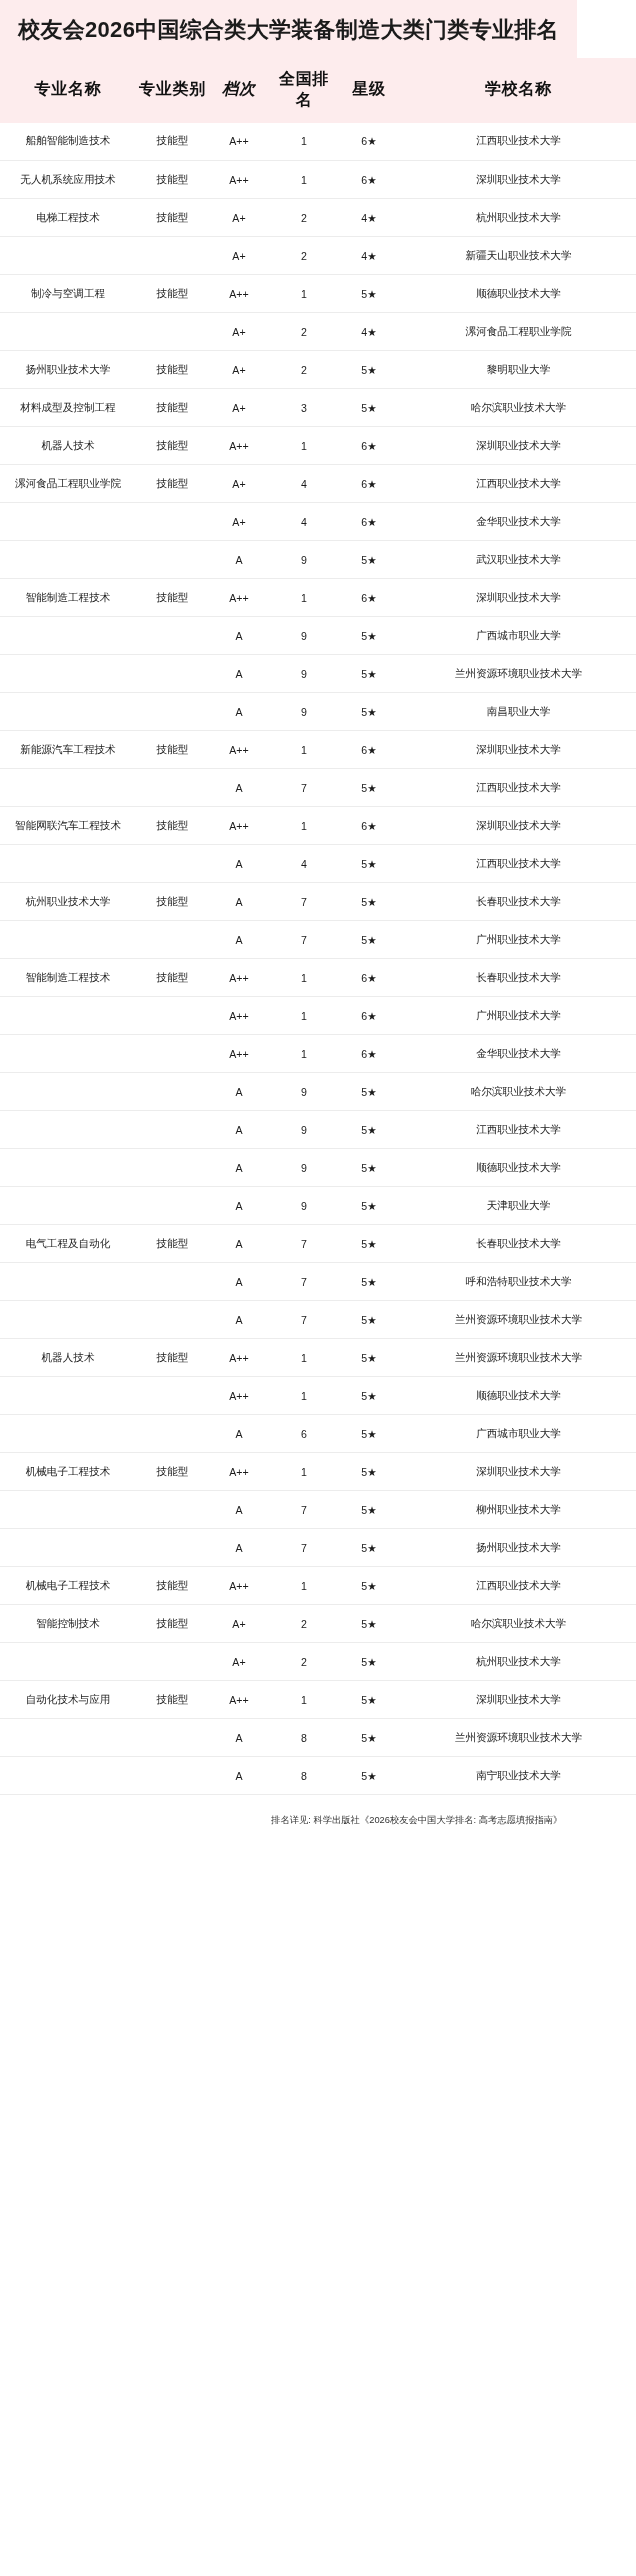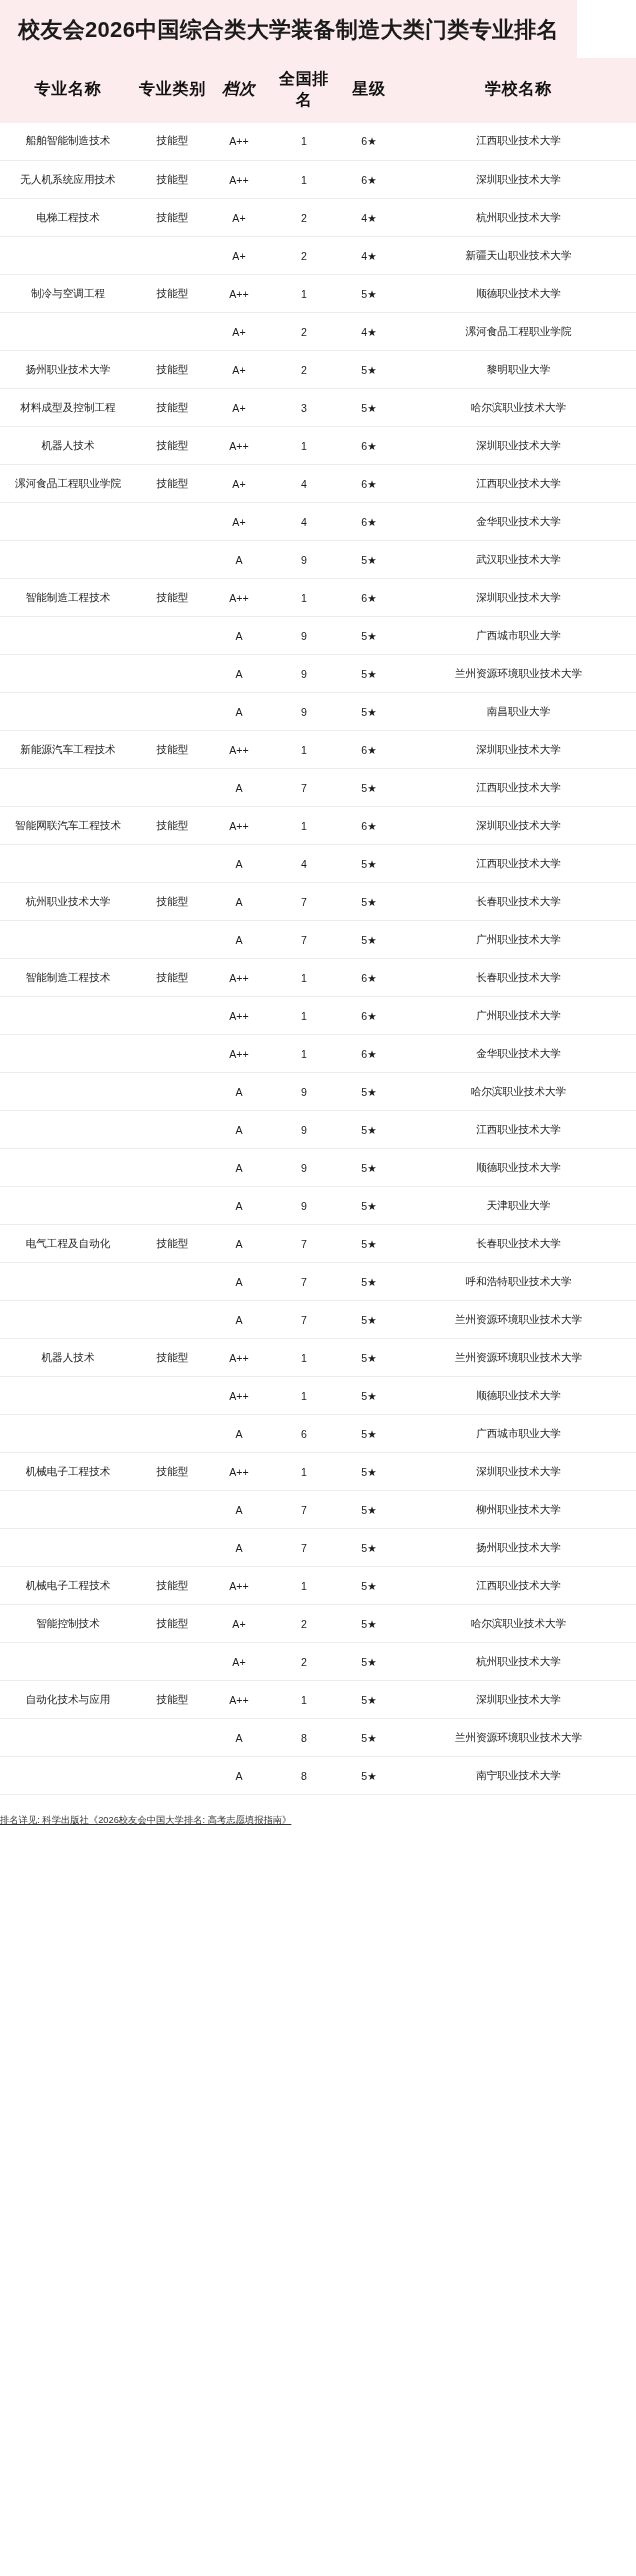--- a/index.html
+++ b/index.html
@@ -62,25 +62,25 @@
   td.col-star     { width: 60px;  }
   td.col-school   { width: 239px; }
   th.col-major    { width: 136px; }
   th.col-category { width: 73px; }
   th.col-tier     { width: 60px; font-style: italic;  }
   th.col-rank     { width: 70px; }
   th.col-star     { width: 60px;  }
   th.col-school   { width: 239px; }
   tbody tr:last-child td { border-bottom: 0.7px solid #ececec; }
   .footer-note {
+    text-align: right;
     font-size: 9.3px;
     color: #333;
     padding: 18.6px 14.6px 17px 0;
     line-height: 1.5;
-    text-decoration: underline;
   }
 </style>
 </head>
 <body>
 
 <div class="page">
 
   <div class="title-bar">
     <h1>校友会2026中国综合类大学装备制造大类门类专业排名</h1>
   </div>

